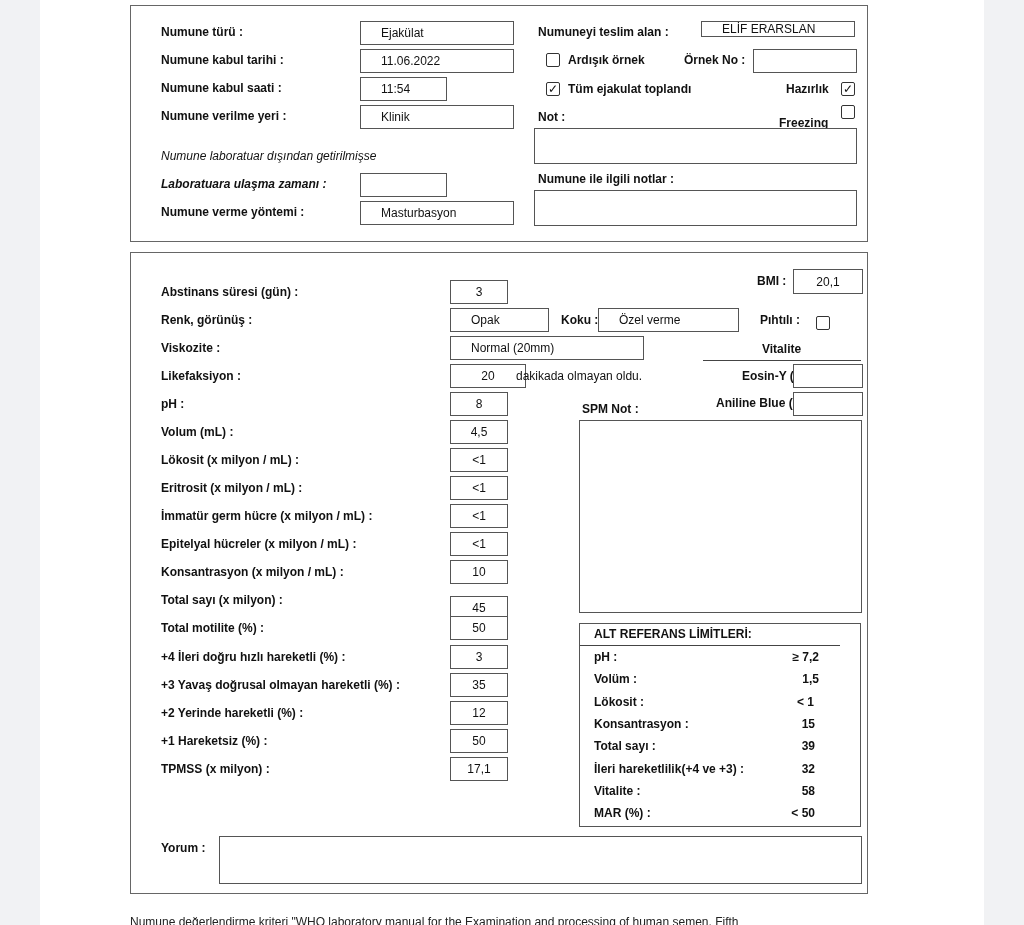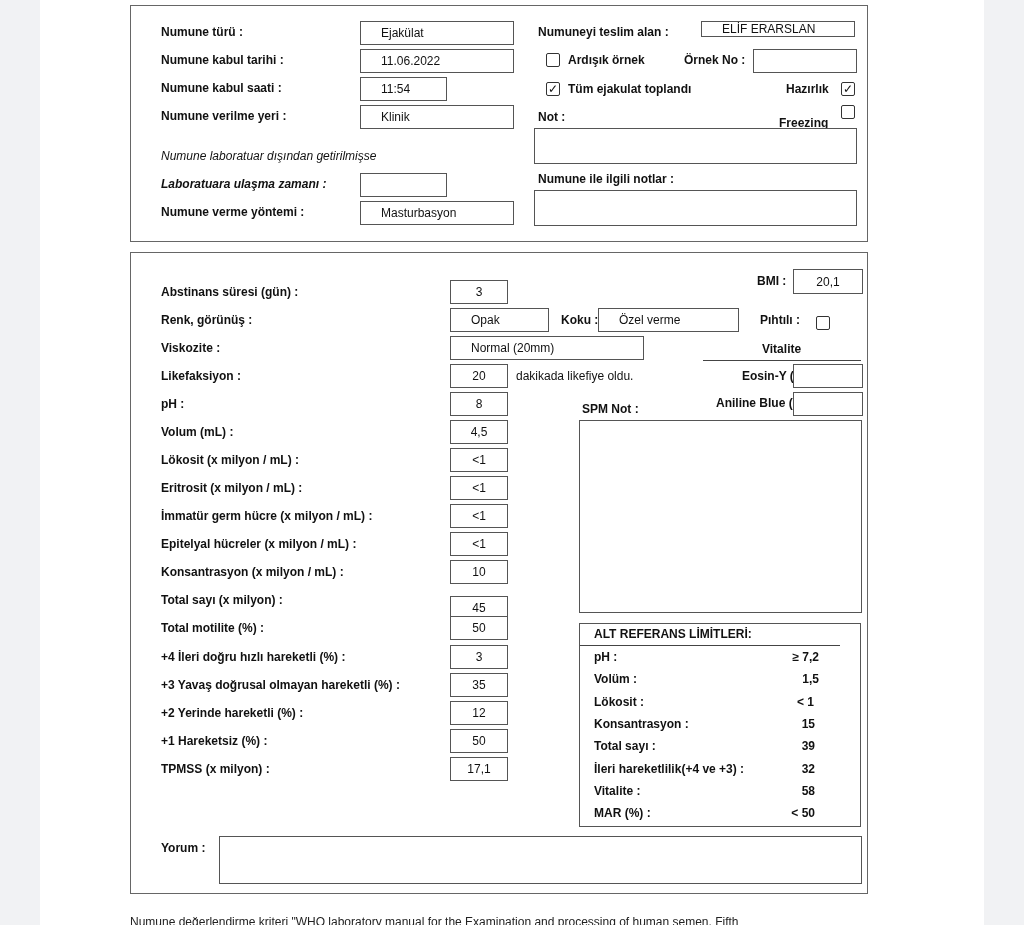--- a/index.html
+++ b/index.html
@@ -101,22 +101,22 @@
   <div class="box" style="left:558px; top:308px; width:141px; height:24px;">Özel verme</div>
   <div class="lbl" style="left:720px; top:313px;">Pıhtılı :</div>
   <div class="cb" style="left:776px; top:316px;"></div>
 
   <div class="lbl" style="left:121px; top:341px;">Viskozite :</div>
   <div class="box" style="left:410px; top:336px; width:194px; height:24px;">Normal (20mm)</div>
   <div class="lbl" style="left:722px; top:342px;">Vitalite</div>
   <div class="hr" style="left:663px; top:360px; width:158px;"></div>
 
   <div class="lbl" style="left:121px; top:369px;">Likefaksiyon :</div>
-  <div class="box c" style="left:410px; top:364px; width:58px; height:24px;">20</div>
-  <div class="txt" style="left:476px; top:369px;">dakikada likefiye oldu.</div>
+  <div class="box c" style="left:410px; top:364px; width:76px; height:24px;">20</div>
+  <div class="txt" style="left:476px; top:369px;">dakikada olmayan oldu.</div>
   <div class="lbl" style="left:702px; top:369px;">Eosin-Y (%) :</div>
   <div class="box" style="left:753px; top:364px; width:70px; height:24px;"></div>
 
   <div class="lbl" style="left:676px; top:396px;">Aniline Blue (%) :</div>
   <div class="box" style="left:753px; top:392px; width:70px; height:24px;"></div>
   <div class="lbl" style="left:542px; top:402px;">SPM Not :</div>
   <div class="box" style="left:539px; top:420px; width:283px; height:193px;"></div>
 
   <div id="rows">
     <div class="lbl" style="left:121px; top:397px;">pH :</div>

